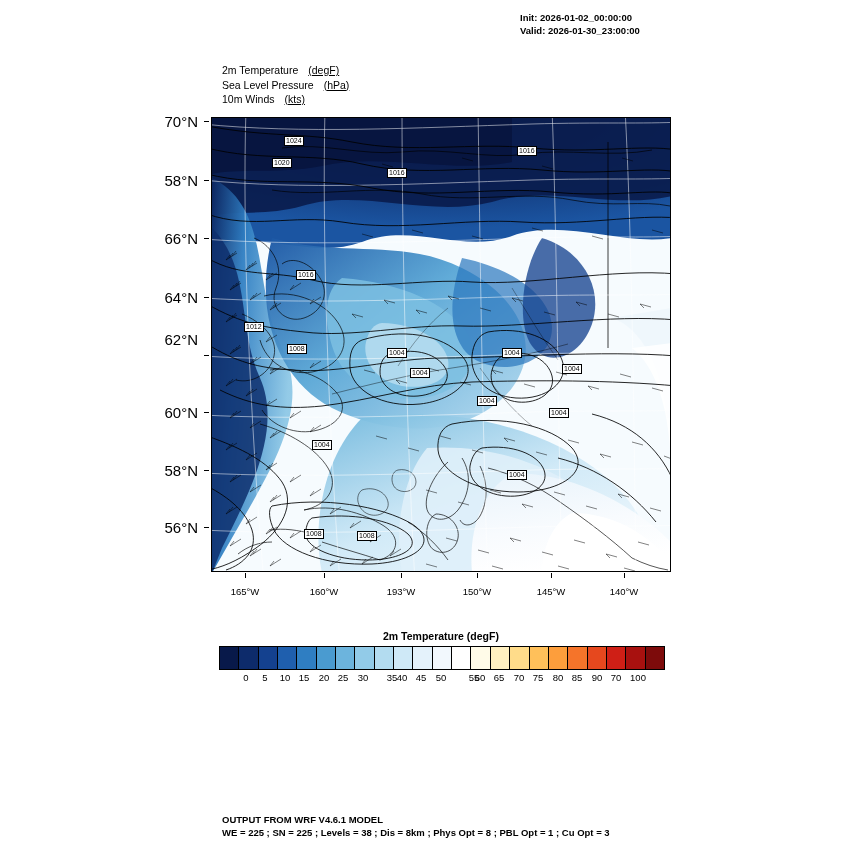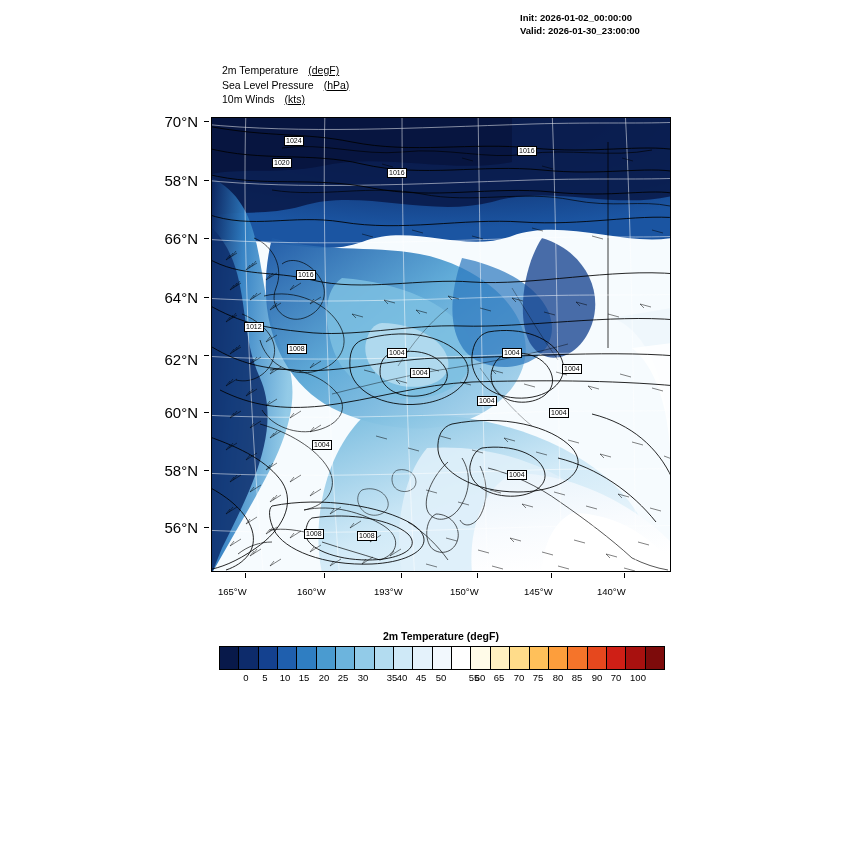--- a/index.html
+++ b/index.html
@@ -78,21 +78,21 @@
     right: 652px;
     width: 40px;
     text-align: right;
     font-size: 15px;
     transform: translateY(-50%);
   }
   .lon-label {
     position: absolute;
     top: 586px;
     width: 54px;
-    text-align: left;
+    text-align: center;
     font-size: 9.5px;
   }
   .tickmark-v {
     position: absolute;
     width: 1px; height: 5px;
     background: #000;
   }
   .tickmark-h {
     position: absolute;
     height: 1px; width: 5px;
@@ -184,21 +184,21 @@
     </div>
     <div>
       <span>10m Winds</span><span class="unit">(kts)</span>
     </div>
   </div>
 
   <div class="lat-label" style="top:121px">70°N</div>
   <div class="lat-label" style="top:180px">58°N</div>
   <div class="lat-label" style="top:238px">66°N</div>
   <div class="lat-label" style="top:297px">64°N</div>
-  <div class="lat-label" style="top:359px">62°N</div>
+  <div class="lat-label" style="top:339px">62°N</div>
   <div class="lat-label" style="top:412px">60°N</div>
   <div class="lat-label" style="top:470px">58°N</div>
   <div class="lat-label" style="top:527px">56°N</div>
 
   <div class="tickmark-h" style="left:204px; top:121px"></div>
   <div class="tickmark-h" style="left:204px; top:180px"></div>
   <div class="tickmark-h" style="left:204px; top:238px"></div>
   <div class="tickmark-h" style="left:204px; top:297px"></div>
   <div class="tickmark-h" style="left:204px; top:355px"></div>
   <div class="tickmark-h" style="left:204px; top:412px"></div>
@@ -543,14 +543,18 @@
     <span style="left:280px">65</span>
     <span style="left:300px">70</span>
     <span style="left:319px">75</span>
     <span style="left:339px">80</span>
     <span style="left:358px">85</span>
     <span style="left:378px">90</span>
     <span style="left:397px">70</span>
     <span style="left:419px">100</span>
   </div>
 
+  <div class="footer">
+    <div>OUTPUT FROM WRF V4.6.1 MODEL</div>
+    <div>WE = 225 ; SN = 225 ; Levels = 38 ; Dis = 8km ; Phys Opt = 8 ; PBL Opt = 1 ; Cu Opt = 3</div>
+  </div>
 
 </div>
 
 </body></html>

